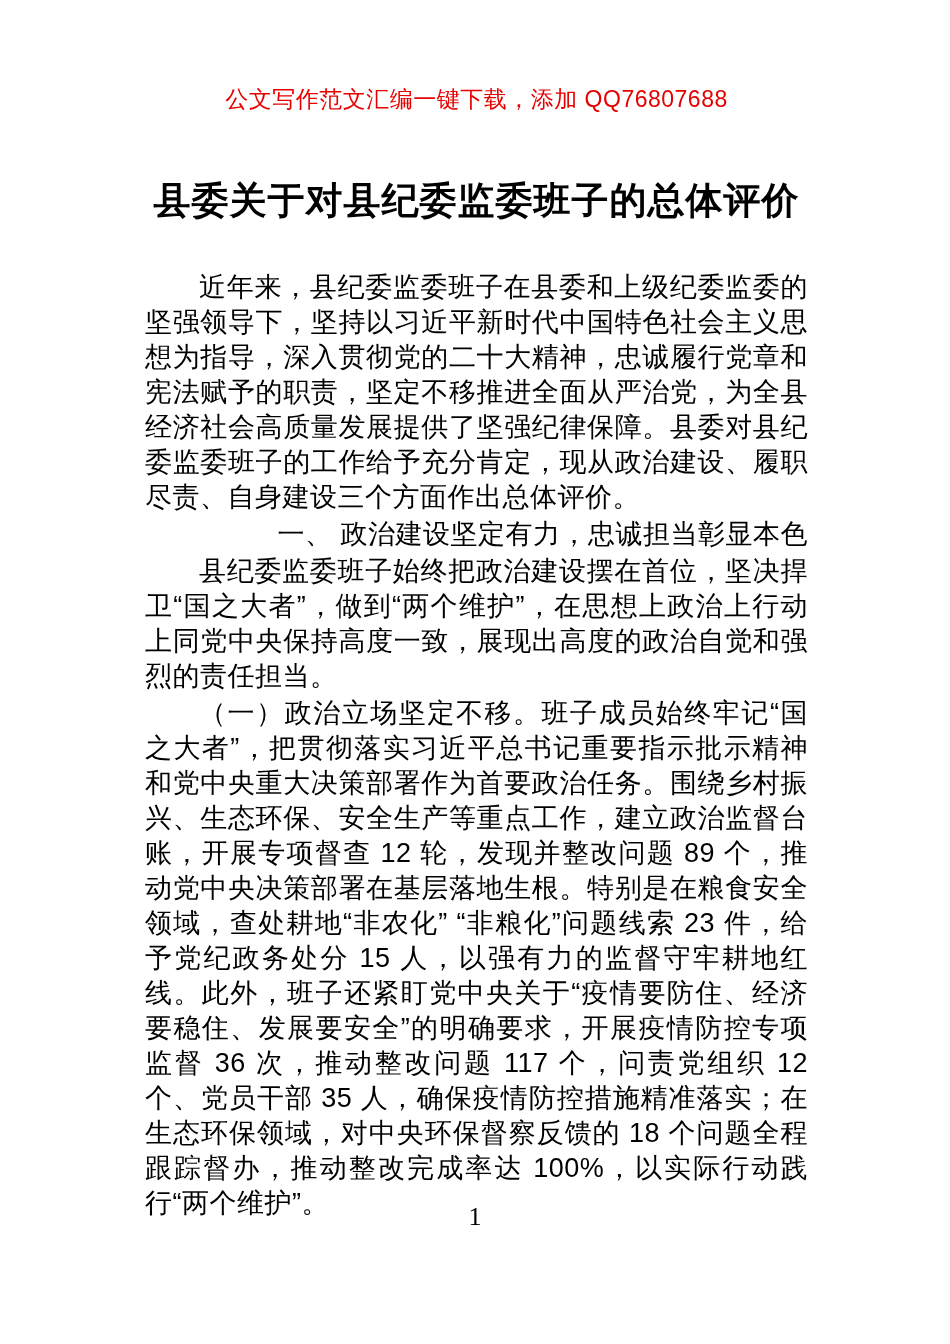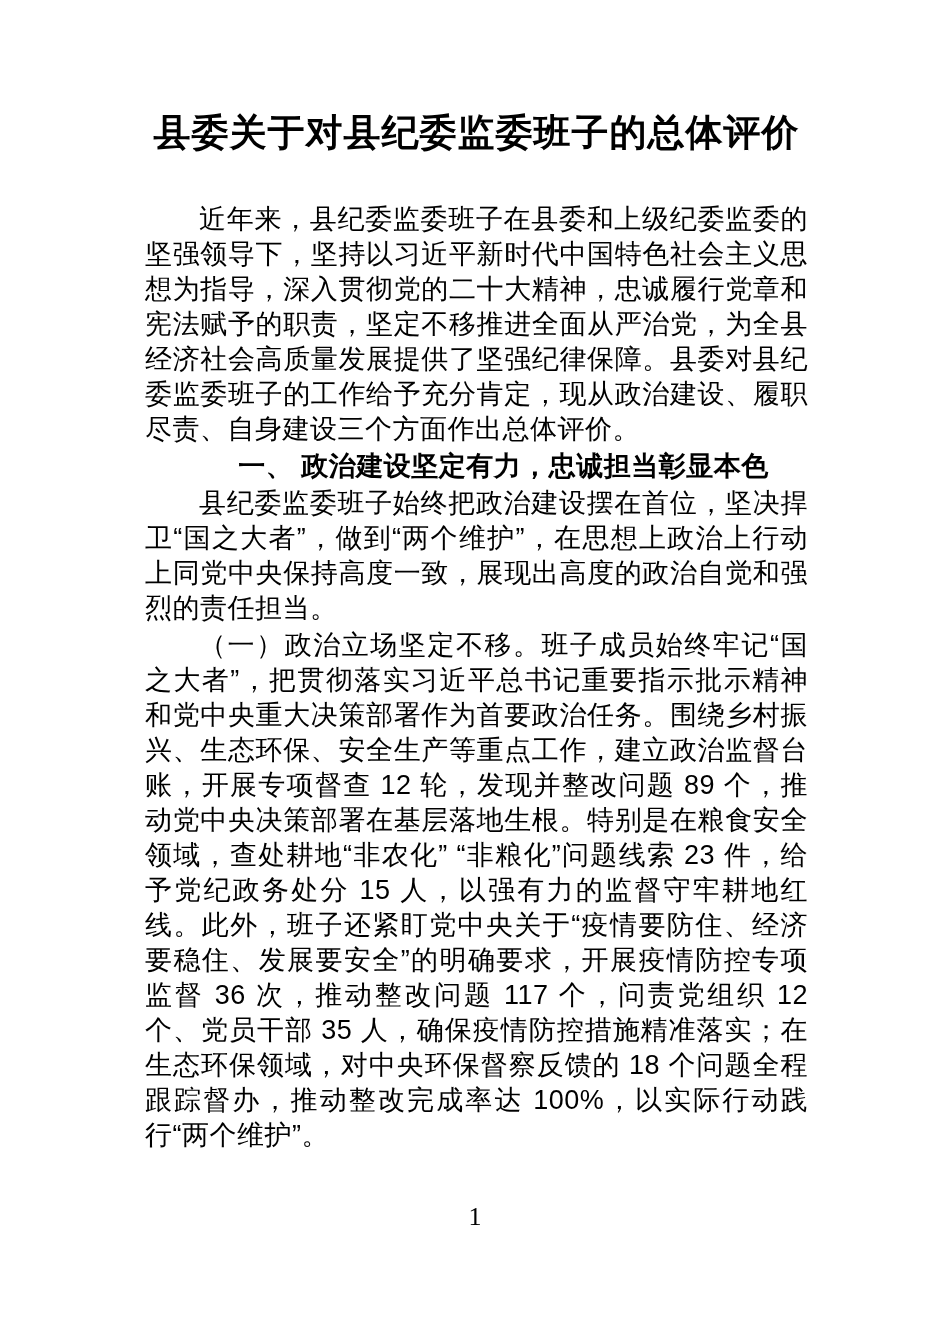--- a/index.html
+++ b/index.html
@@ -20,58 +20,59 @@
     overflow: hidden;
   }
   .notice {
     text-align: center;
     font-size: 23px;
     line-height: 30px;
     font-weight: 400;
     letter-spacing: 0.5px;
   }
   .doc-title {
-    margin-top: 26px;
+    margin-top: 64px;
     text-align: center;
     font-size: 37px;
     line-height: 46px;
     font-weight: bold;
     letter-spacing: 1px;
   }
   .doc-body {
     margin-top: 46px;
   }
   .para {
     margin: 2px;
     font-size: 27px;
     line-height: 35px;
     text-align: justify;
     text-indent: 2em;
     letter-spacing: 0.5px;
     word-break: break-all;
   }
   .para.heading {
-    font-weight: bold;
-    text-align: center;
+    font-weight: normal;
+    text-align: right;
   }
   .page-number {
     position: absolute;
     left: 0;
     bottom: 112px;
     width: 100%;
     text-align: center;
     font-family: "Liberation Serif", serif;
     font-size: 26px;
     line-height: 30px;
   }
 </style>
 </head>
 <body>
 
 <div class="page">
+  <div class="notice" style="color: rgb(230, 0, 0);">公文写作范文汇编一键下载，添加 QQ76807688</div>
 
   <h1 class="doc-title">县委关于对县纪委监委班子的总体评价</h1>
 
   <div class="doc-body">
 
   <p class="para">近年来，县纪委监委班子在县委和上级纪委监委的坚强领导下，坚持以习近平新时代中国特色社会主义思想为指导，深入贯彻党的二十大精神，忠诚履行党章和宪法赋予的职责，坚定不移推进全面从严治党，为全县经济社会高质量发展提供了坚强纪律保障。县委对县纪委监委班子的工作给予充分肯定，现从政治建设、履职尽责、自身建设三个方面作出总体评价。</p>
       <p class="para heading">一、 政治建设坚定有力，忠诚担当彰显本色</p>
       <p class="para">县纪委监委班子始终把政治建设摆在首位，坚决捍卫“国之大者”，做到“两个维护”，在思想上政治上行动上同党中央保持高度一致，展现出高度的政治自觉和强烈的责任担当。</p>
       <p class="para">（一）政治立场坚定不移。班子成员始终牢记“国之大者”，把贯彻落实习近平总书记重要指示批示精神和党中央重大决策部署作为首要政治任务。围绕乡村振兴、生态环保、安全生产等重点工作，建立政治监督台账，开展专项督查 12 轮，发现并整改问题 89 个，推动党中央决策部署在基层落地生根。特别是在粮食安全领域，查处耕地“非农化” “非粮化”问题线索 23 件，给予党纪政务处分 15 人，以强有力的监督守牢耕地红线。此外，班子还紧盯党中央关于“疫情要防住、经济要稳住、发展要安全”的明确要求，开展疫情防控专项监督 36 次，推动整改问题 117 个，问责党组织 12 个、党员干部 35 人，确保疫情防控措施精准落实；在生态环保领域，对中央环保督察反馈的 18 个问题全程跟踪督办，推动整改完成率达 100%，以实际行动践行“两个维护”。</p>
     </div>

